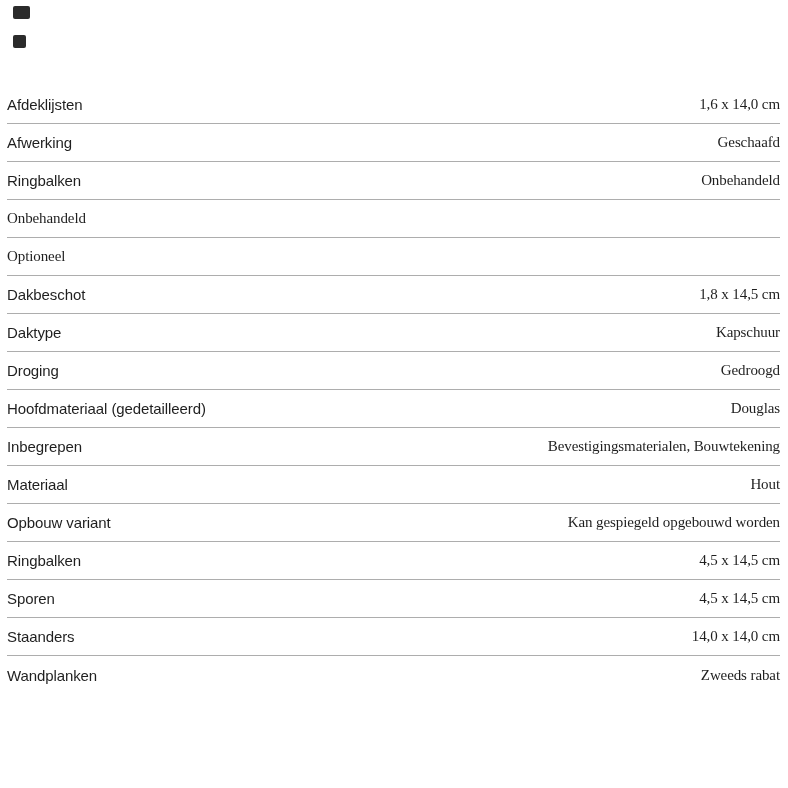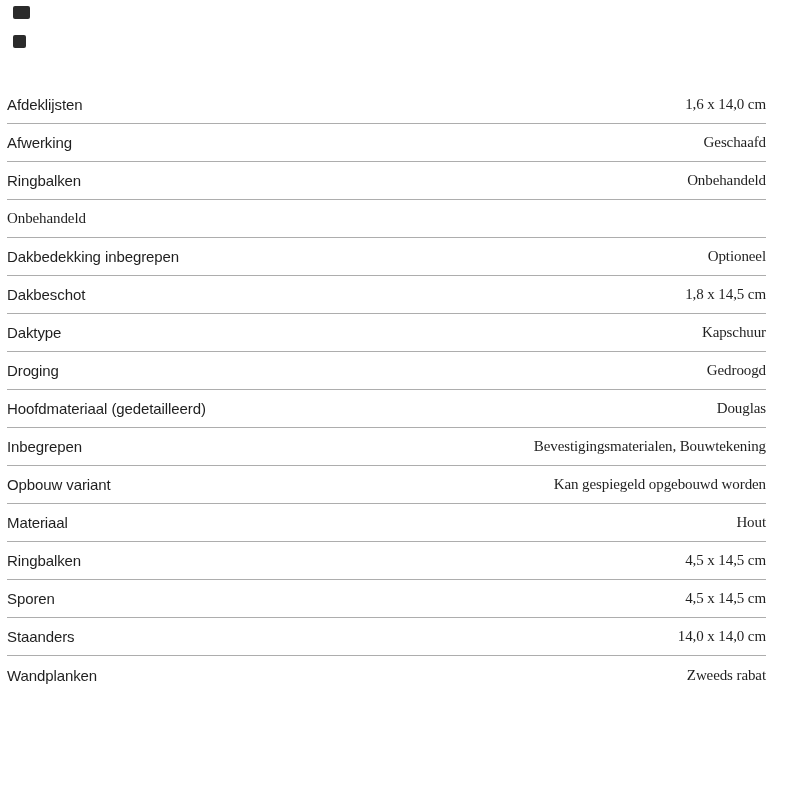--- a/index.html
+++ b/index.html
@@ -19,21 +19,21 @@
   .mark{
     position:absolute;
     background:var(--mark);
     border-radius:2px;
   }
   .mark-large{left:13px;top:6px;width:17px;height:13px;}
   .mark-small{left:13px;top:35px;width:13px;height:13px;}
   .spec-table{
     position:absolute;
     left:7px;
-    right:22px;
+    right:8px;
     top:86px;
   }
   .spec-row{
     height:38px;
     display:flex;
     justify-content:space-between;
     align-items:center;
     border-bottom:1px solid var(--divider);
     color:var(--text);
     font-size:15px;
@@ -65,21 +65,20 @@
   <div class="spec-row">
     <span class="spec-label">Ringbalken</span>
     <span class="spec-value">Onbehandeld</span>
   </div>
 
   <div class="spec-row">
     <span class="spec-value">Onbehandeld</span>
   </div>
 
   <div class="spec-row">
-    <span class="spec-label">Dakbedekking inbegrepen</span>
     <span class="spec-value">Optioneel</span>
   </div>
 
   <div class="spec-row">
     <span class="spec-label">Dakbeschot</span>
     <span class="spec-value">1,8 x 14,5 cm</span>
   </div>
 
   <div class="spec-row">
     <span class="spec-label">Daktype</span>
@@ -95,27 +94,27 @@
     <span class="spec-label">Hoofdmateriaal (gedetailleerd)</span>
     <span class="spec-value">Douglas</span>
   </div>
 
   <div class="spec-row">
     <span class="spec-label">Inbegrepen</span>
     <span class="spec-value">Bevestigingsmaterialen, Bouwtekening</span>
   </div>
 
   <div class="spec-row">
-    <span class="spec-label">Opbouw variant</span>
-    <span class="spec-value">Kan gespiegeld opgebouwd worden</span>
+    <span class="spec-label">Materiaal</span>
+    <span class="spec-value">Hout</span>
   </div>
 
   <div class="spec-row">
-    <span class="spec-label">Materiaal</span>
-    <span class="spec-value">Hout</span>
+    <span class="spec-label">Opbouw variant</span>
+    <span class="spec-value">Kan gespiegeld opgebouwd worden</span>
   </div>
 
   <div class="spec-row">
     <span class="spec-label">Ringbalken</span>
     <span class="spec-value">4,5 x 14,5 cm</span>
   </div>
 
   <div class="spec-row">
     <span class="spec-label">Sporen</span>
     <span class="spec-value">4,5 x 14,5 cm</span>

